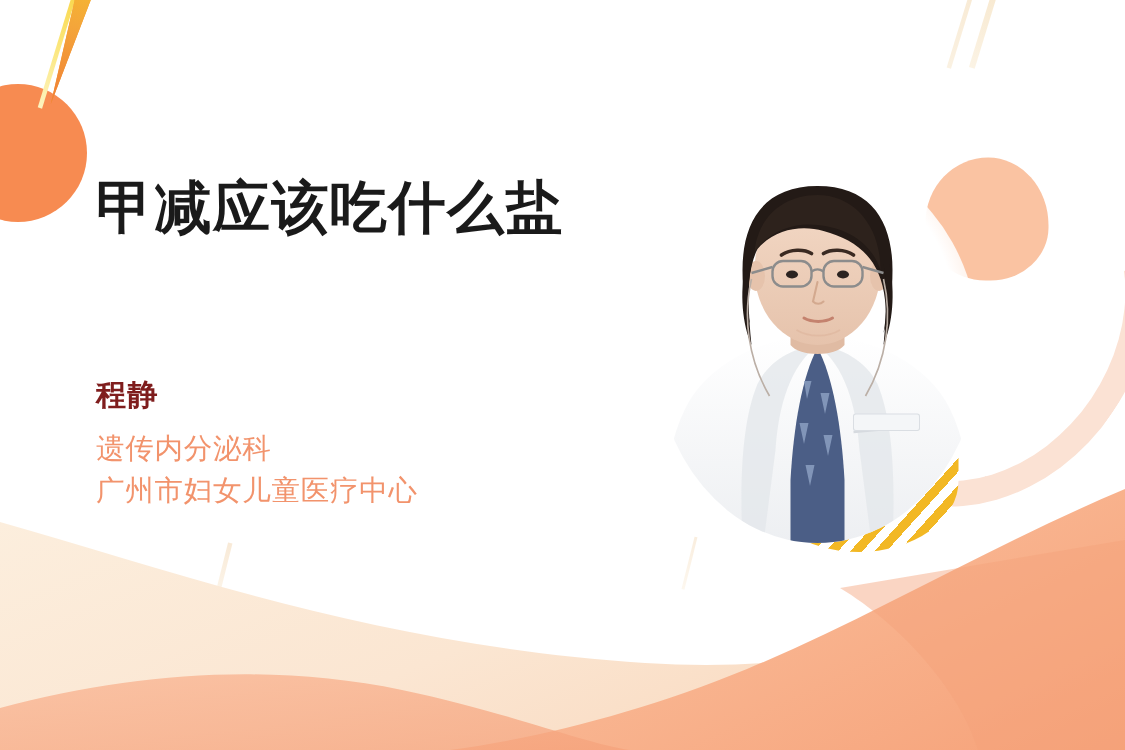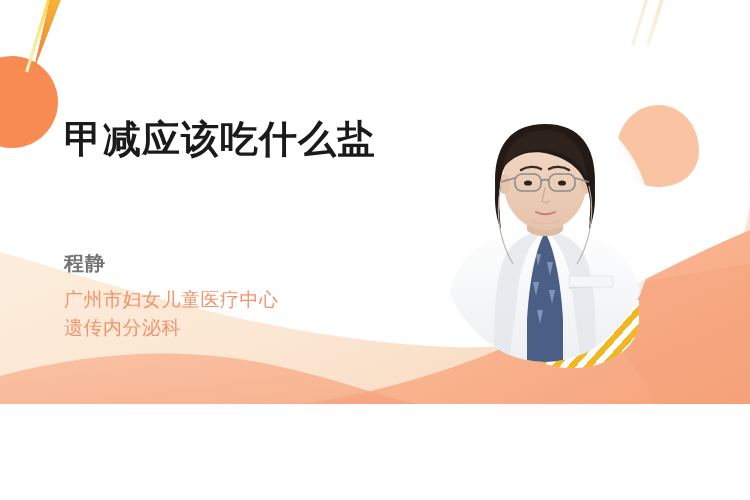--- a/index.html
+++ b/index.html
@@ -7,21 +7,21 @@
 
   html, body {
     width:750px; height:500px;
     overflow:hidden;
     background:#ffffff;
     font-family:"Liberation Sans", "DejaVu Sans", sans-serif;
   }
 
   .cover {
     position:relative;
-    width:750px; height:404px;
+    width:750px; height:500px;
     background:#ffffff;
     overflow:hidden;
   }
 
   
   .deco { position:absolute; pointer-events:none; }
 
   
   .circle-left {
     left:-34px; top:56px;
@@ -150,21 +150,21 @@
     line-height:1.25;
     white-space:nowrap;
   }
 
   .doctor-line {
     position:absolute;
     left:64px; top:250px;
     display:flex;
     align-items:flex-end;
     gap:20px;
-    color:#737373;
+    color:#7f1d1d;
     white-space:nowrap;
   }
   .doctor-name { font-size:20px; font-weight:700; letter-spacing:1px; }
   .doctor-rank { font-size:19px; font-weight:400; letter-spacing:1px; }
 
   .affiliation {
     position:absolute;
     left:64px; top:286px;
     color:#F2936C;
     font-size:19px;
@@ -291,17 +291,17 @@
     </g>
   </svg>
 
   <div class="title">甲减应该吃什么盐</div>
 
   <div class="doctor-line">
     <span class="doctor-name">程静</span>
   </div>
 
   <div class="affiliation">
+    <div>遗传内分泌科</div>
     <div>广州市妇女儿童医疗中心</div>
-    <div>遗传内分泌科</div>
   </div>
 
 </div>
 
 </body></html>

